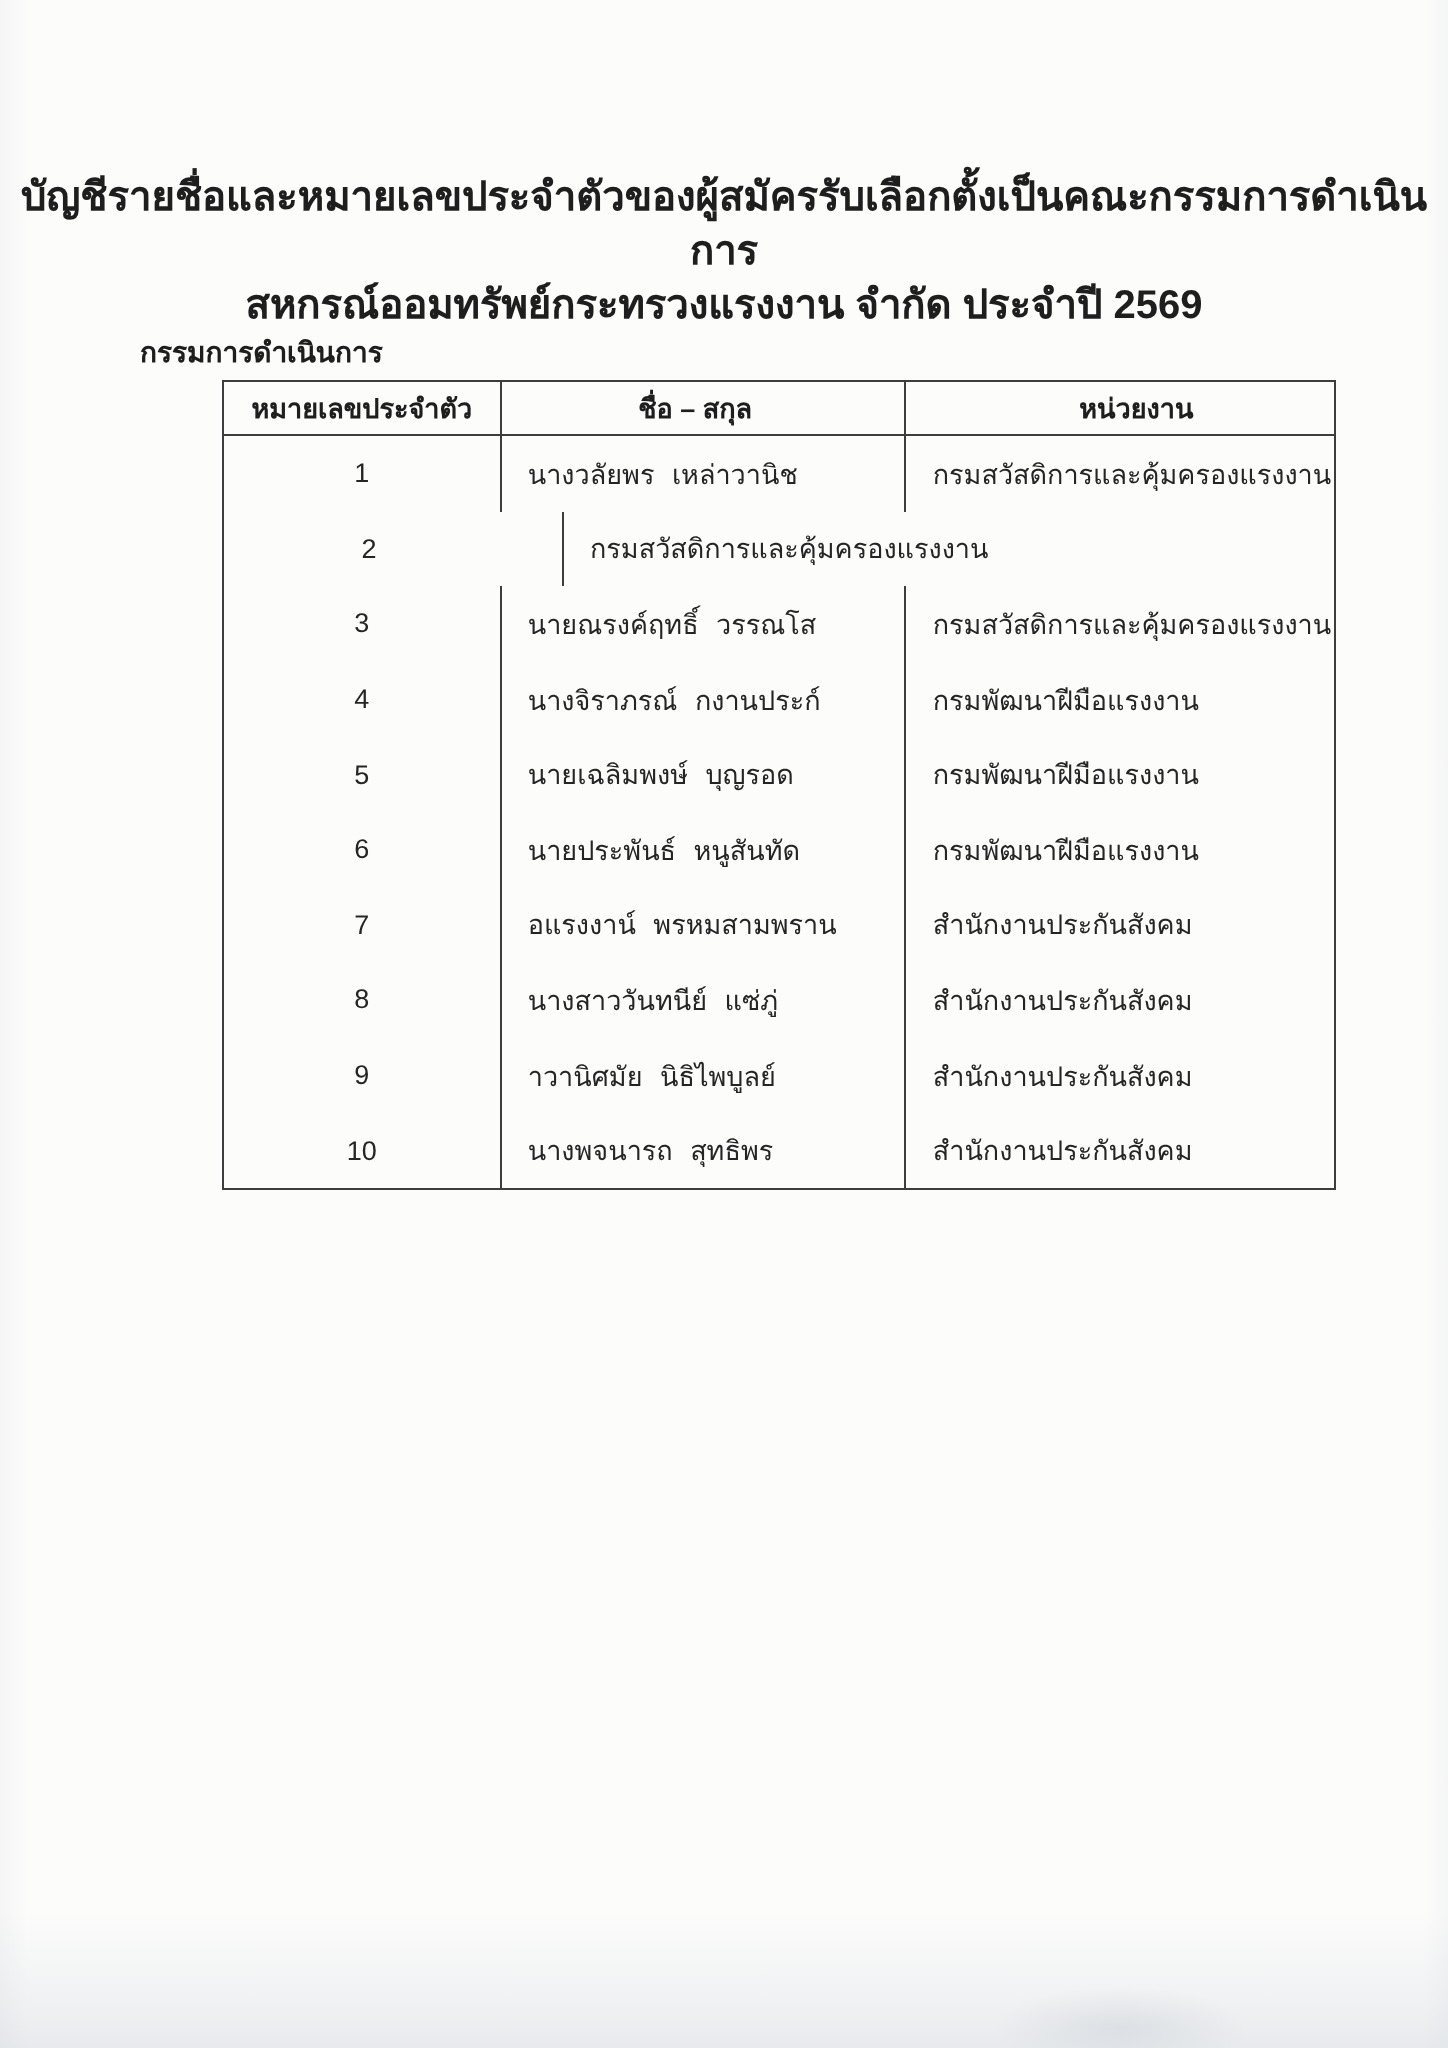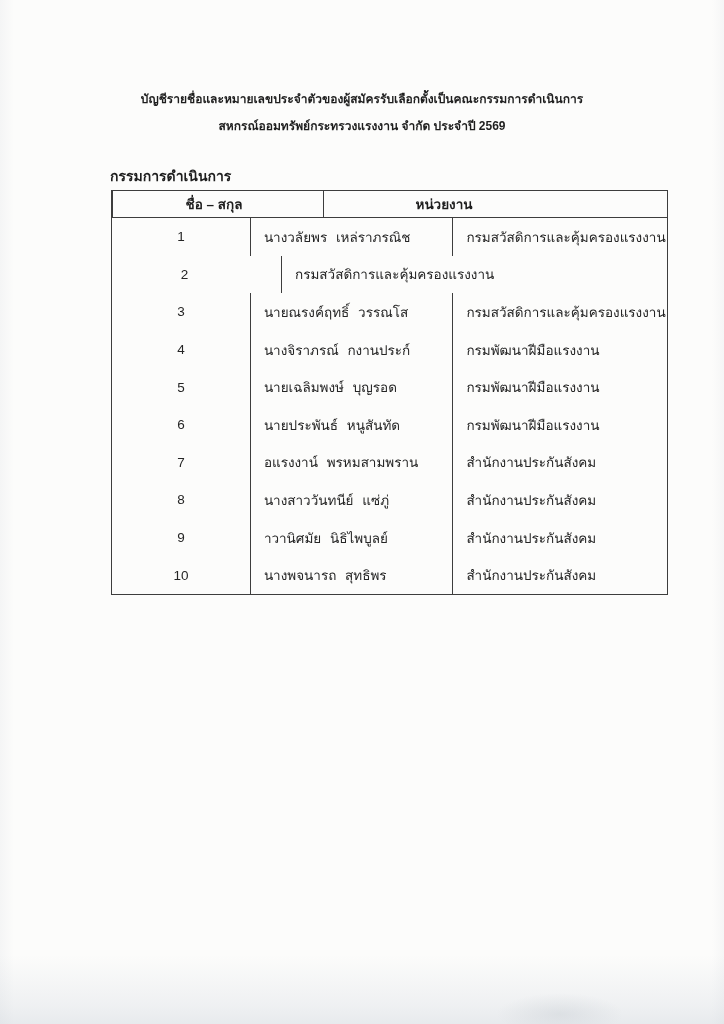--- a/index.html
+++ b/index.html
@@ -16,31 +16,30 @@
       linear-gradient(to bottom, rgba(255,255,255,0) 955px, rgba(205,211,219,0.28) 1005px, rgba(198,205,214,0.38) 1024px),
       linear-gradient(to right, rgba(210,214,220,0.18) 0px, rgba(255,255,255,0) 14px, rgba(255,255,255,0) 712px, rgba(210,214,220,0.16) 724px),
       #fcfcfb;
     overflow:hidden;
   }
 
   .doc-title {
     position:absolute; top:86px; left:0; right:0;
     text-align:center;
     font-weight:bold;
-    font-size:12px;
+    font-size:20px;
     line-height:27px;
     color:#1e1e1e;
   }
 
   .section-heading {
     position:absolute; top:165px; left:70px;
     font-weight:bold;
     font-size:14px;
     color:#1e1e1e;
-    margin-left:40px;
   }
 
   .committee-table {
     position:absolute; top:190px; left:111px;
     width:557px;
     border:1.5px solid #3d3d3d;
     background:transparent;
   }
 
   .thead { display:flex; height:27px; border-bottom:1.5px solid #3d3d3d; }
@@ -69,29 +68,30 @@
   <div class="doc-title">
     <div>บัญชีรายชื่อและหมายเลขประจำตัวของผู้สมัครรับเลือกตั้งเป็นคณะกรรมการดำเนินการ</div>
     <div>สหกรณ์ออมทรัพย์กระทรวงแรงงาน จำกัด ประจำปี 2569</div>
   </div>
 
   <div class="section-heading">กรรมการดำเนินการ</div>
 
   <div class="committee-table">
 
     <div class="thead">
+      <div class="th col-num">หมายเลขประจำตัว</div>
       <div class="th col-name">ชื่อ – สกุล</div>
       <div class="th col-unit">หน่วยงาน</div>
     </div>
 
     <div class="tbody">
 
       <div class="tr">
         <div class="td col-num">1</div>
-        <div class="td col-name">นางวลัยพร เหล่ราภรณิช</div>
+        <div class="td col-name">นางวลัยพร เหล่าวานิช</div>
         <div class="td col-unit">กรมสวัสดิการและคุ้มครองแรงงาน</div>
       </div>
 
       <div class="tr">
         <div class="td col-num">2</div>
         <div class="td col-unit">กรมสวัสดิการและคุ้มครองแรงงาน</div>
       </div>
 
       <div class="tr">
         <div class="td col-num">3</div>

